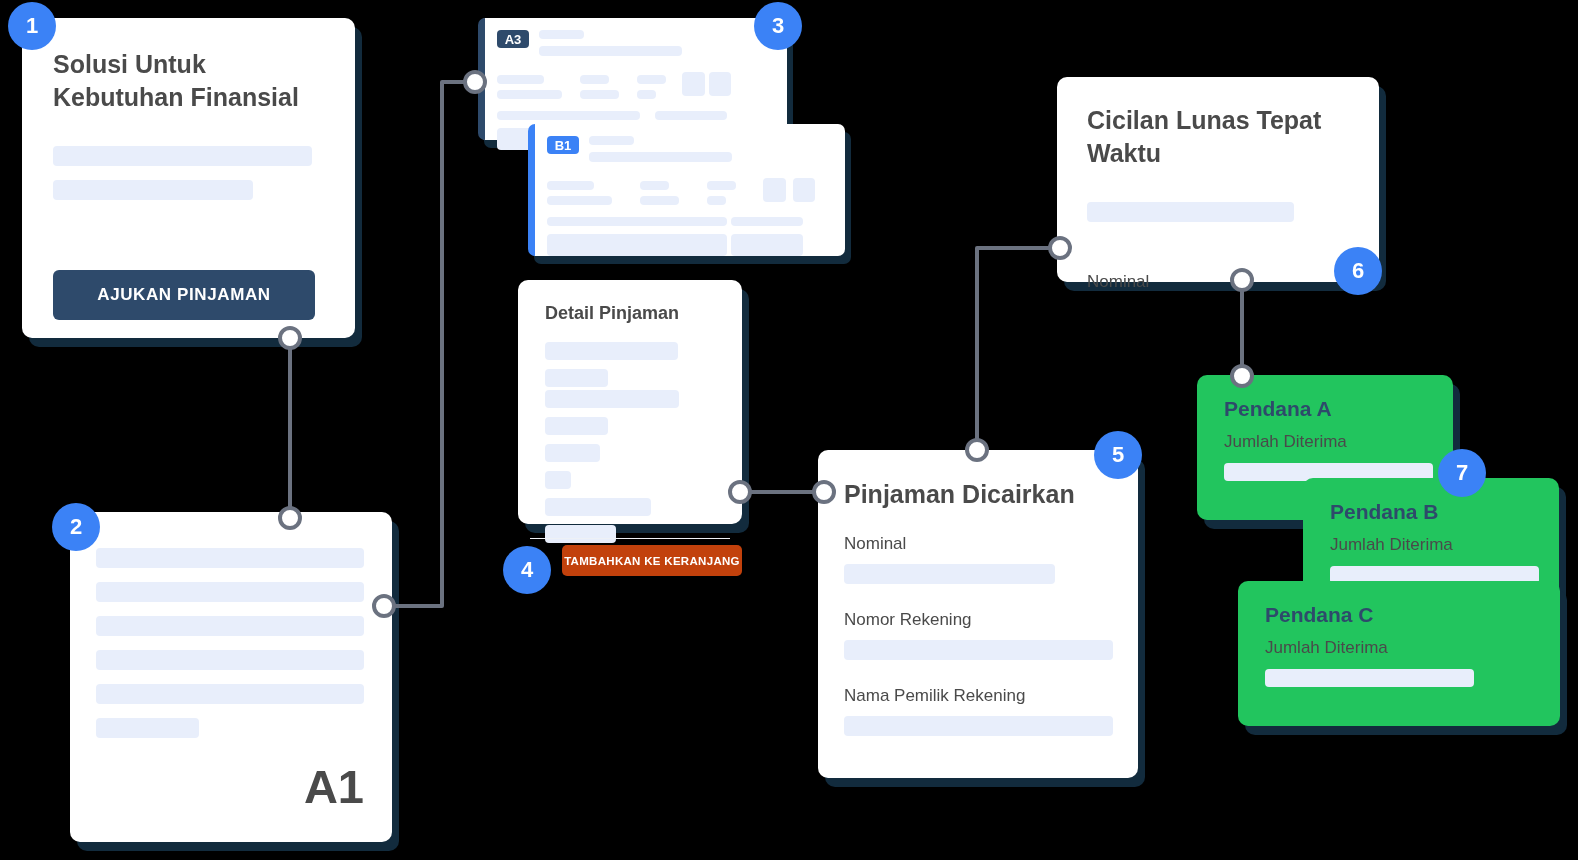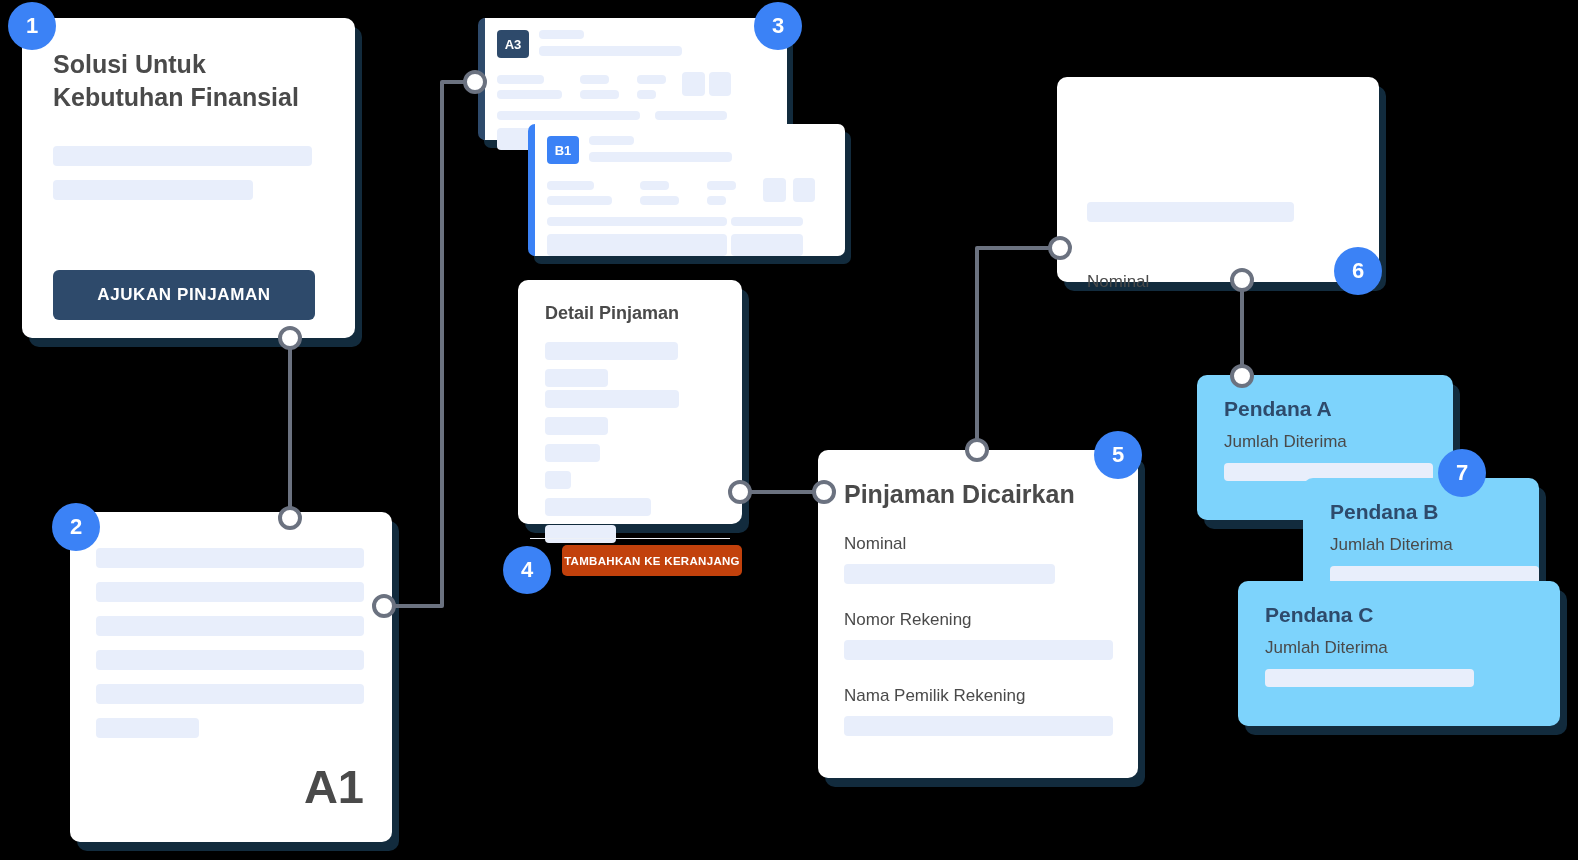--- a/index.html
+++ b/index.html
@@ -51,21 +51,21 @@
   #card2 .r5{top:206px;width:103px;}
   #card2 .code{
     position:absolute;right:28px;bottom:28px;font-size:47px;font-weight:bold;color:#4a4a4a;
   }
 
   
   .doc{position:absolute;background:#fff;border-radius:7px;box-shadow:6px 8px 0 0 #122b3d;}
   #docA3{left:478px;top:18px;width:302px;height:122px;border-left:7px solid #2e4a6b;z-index:11;}
   #docB1{left:528px;top:124px;width:310px;height:132px;border-left:7px solid #3b82f6;z-index:13;}
   .doc .tag{
-    position:absolute;left:12px;top:12px;width:32px;height:28px;border-radius:4px;
+    position:absolute;left:12px;top:12px;width:32px;height:18px;border-radius:4px;
     color:#fff;font-size:13px;font-weight:bold;display:flex;align-items:center;justify-content:center;
   }
   #docA3 .tag{background:#2e4a6b;}
   #docB1 .tag{background:#3b82f6;}
   .doc .ph{position:absolute;}
   .doc .h1{left:54px;top:12px;width:45px;height:9px;}
   .doc .h2{left:54px;top:28px;width:143px;height:10px;}
   .doc .c1a{left:12px;top:57px;width:47px;height:9px;}
   .doc .c1b{left:12px;top:72px;width:65px;height:9px;}
   .doc .c2a{left:95px;top:57px;width:29px;height:9px;}
@@ -115,27 +115,27 @@
   #card5 .l1{top:160px;} #card5 .f1{top:190px;width:269px;}
   #card5 .l2{top:236px;} #card5 .f2{top:266px;width:269px;}
 
   
   #card6{left:1057px;top:77px;width:322px;height:205px;z-index:12;}
   #card6 .title{position:absolute;left:30px;top:27px;width:270px;font-size:25px;font-weight:bold;color:#4a4a4a;line-height:1.32;}
   #card6 .lbl{position:absolute;left:30px;top:195px;font-size:17px;color:#4a4a4a;}
   #card6 .ph{position:absolute;left:30px;top:125px;width:207px;height:20px;}
 
   
-  .pend{position:absolute;background:#7dd3fc;border-radius:10px;box-shadow:7px 9px 0 0 #122b3d;}
+  .pend{position:absolute;background:#22c55e;border-radius:10px;box-shadow:7px 9px 0 0 #122b3d;}
   .pend .title{position:absolute;font-size:21px;font-weight:bold;color:#2e4a6b;}
   .pend .lbl{position:absolute;font-size:17px;color:#4a4a4a;}
   .pend .ph{position:absolute;height:18px;}
   #pendA{left:1197px;top:375px;width:256px;height:145px;z-index:14;}
   #pendA .title{left:27px;top:22px;} #pendA .lbl{left:27px;top:57px;} #pendA .ph{left:27px;top:88px;width:209px;}
-  #pendB{left:1303px;top:478px;width:236px;height:145px;z-index:16;}
+  #pendB{left:1303px;top:478px;width:256px;height:145px;z-index:16;}
   #pendB .title{left:27px;top:22px;} #pendB .lbl{left:27px;top:57px;} #pendB .ph{left:27px;top:88px;width:209px;}
   #pendC{left:1238px;top:581px;width:288px;height:145px;z-index:18;padding-left:34px;}
   #pendC .title{left:27px;top:22px;} #pendC .lbl{left:27px;top:57px;} #pendC .ph{left:27px;top:88px;width:209px;}
 </style>
 </head>
 <body>
 
 <div id="stage">
 
   <svg id="wires" viewBox="0 0 1578 860">
@@ -238,20 +238,21 @@
     <div class="lbl l0">Nominal</div>
     <div class="ph f0"></div>
     <div class="lbl l1">Nomor Rekening</div>
     <div class="ph f1"></div>
     <div class="lbl l2">Nama Pemilik Rekening</div>
     <div class="ph f2"></div>
   </div>
   <div class="badge" style="left:1094px;top:431px;">5</div>
 
   <div class="card" id="card6">
+    <div class="title">Cicilan Lunas Tepat Waktu</div>
     <div class="lbl">Nominal</div>
     <div class="ph"></div>
   </div>
   <div class="badge" style="left:1334px;top:247px;">6</div>
 
   <div class="pend" id="pendA">
     <div class="title">Pendana A</div>
     <div class="lbl">Jumlah Diterima</div>
     <div class="ph"></div>
   </div>

